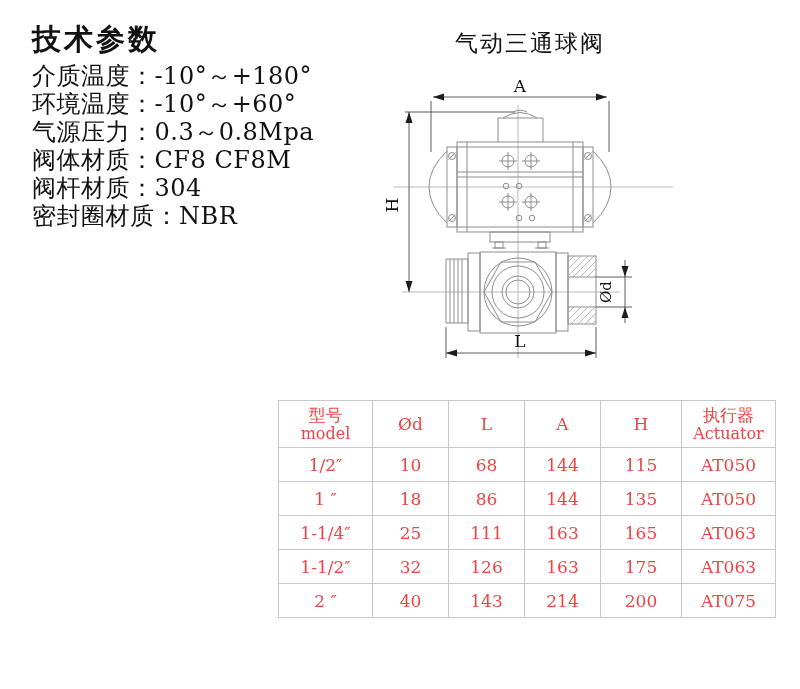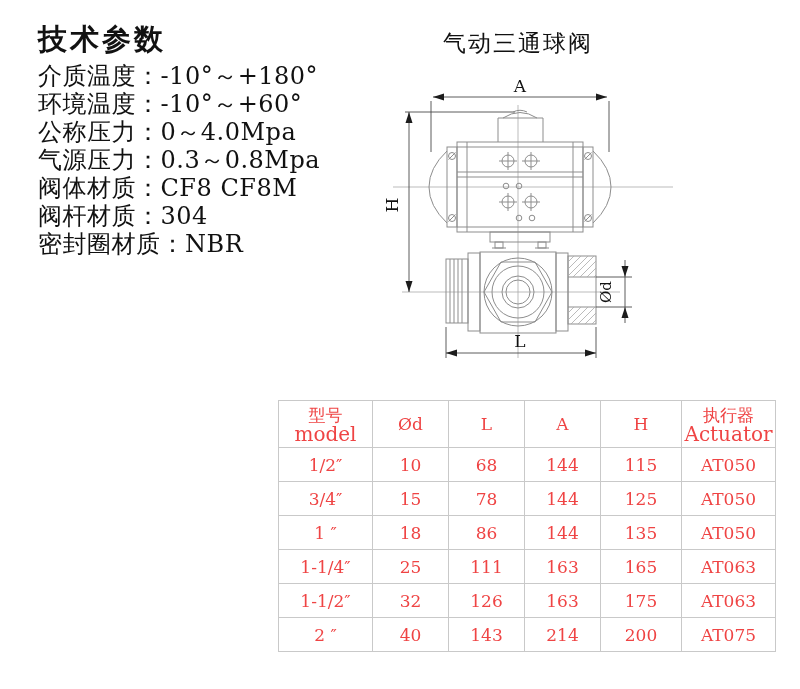--- a/index.html
+++ b/index.html
@@ -2,49 +2,48 @@
 <html><head>
 <meta charset="utf-8">
 <style>
   html,body { margin:0; padding:0; }
   body {
     width:800px; height:689px; background:#ffffff; position:relative;
     font-family:"DejaVu Serif","Liberation Serif",serif; color:#111111;
     overflow:hidden;
   }
   
-  .specs-panel { position:absolute; left:38px; top:22px; width:330px; }
+  .specs-panel { position:absolute; left:32px; top:22px; width:330px; }
   .specs-title { font-size:29px; font-weight:600; letter-spacing:3px; line-height:34px; margin-bottom:6px; }
   .spec-line { font-size:24px; line-height:28px; white-space:pre; letter-spacing:0.5px; }
   
-  .diagram-title { position:absolute; left:398px; top:28px; width:240px; text-align:center;
+  .diagram-title { position:absolute; left:410px; top:28px; width:240px; text-align:center;
                    font-size:23px; letter-spacing:2px; }
   .diagram-svg { position:absolute; left:380px; top:55px; }
   
   .spec-table { position:absolute; left:278px; top:400px; border-collapse:collapse; table-layout:fixed; }
   .spec-table td { border:1px solid #c9c9c9; text-align:center; vertical-align:middle;
                    font-size:17px; padding:0; color:#ef4444; }
   .spec-table tr.hdr td { height:46px; }
   .spec-table tr.row td { height:33px; }
   .hdr-zh { display:block; font-size:17px; line-height:20px; }
-  .hdr-en { display:block; font-size:20px; line-height:18px; }
+  .hdr-en { display:block; font-size:16px; line-height:18px; }
   svg text { font-family:"DejaVu Serif","Liberation Serif",serif; fill:#111; }
   .dline  { stroke:#8d8d8d; stroke-width:1; fill:none; }
   .dthin  { stroke:#a9a9a9; stroke-width:0.8; fill:none; }
   .dim    { stroke:#4a4a4a; stroke-width:0.9; fill:none; }
   .arr    { fill:#1c1c1c; stroke:none; }
 </style>
 </head>
 <body>
 
 <div class="specs-panel">
   <div class="specs-title">技术参数</div>
   <div class="spec-line">介质温度：-10°～+180°</div>
   <div class="spec-line">环境温度：-10°～+60°</div>
-  <div class="spec-line">公称压力：0～4.0Mpa</div>
   <div class="spec-line">气源压力：0.3～0.8Mpa</div>
   <div class="spec-line">阀体材质：CF8 CF8M</div>
   <div class="spec-line">阀杆材质：304</div>
   <div class="spec-line">密封圈材质：NBR</div>
 </div>
 
 <div class="diagram-title">气动三通球阀</div>
 
 <svg class="diagram-svg" width="320" height="330" viewBox="0 0 320 330">
 
@@ -210,28 +209,20 @@
   </tr>
   <tr class="row">
     <td>1/2″</td>
     <td>10</td>
     <td>68</td>
     <td>144</td>
     <td>115</td>
     <td>AT050</td>
   </tr>
   <tr class="row">
-    <td>3/4″</td>
-    <td>15</td>
-    <td>78</td>
-    <td>144</td>
-    <td>125</td>
-    <td>AT050</td>
-  </tr>
-  <tr class="row">
     <td>1 ″</td>
     <td>18</td>
     <td>86</td>
     <td>144</td>
     <td>135</td>
     <td>AT050</td>
   </tr>
   <tr class="row">
     <td>1-1/4″</td>
     <td>25</td>

